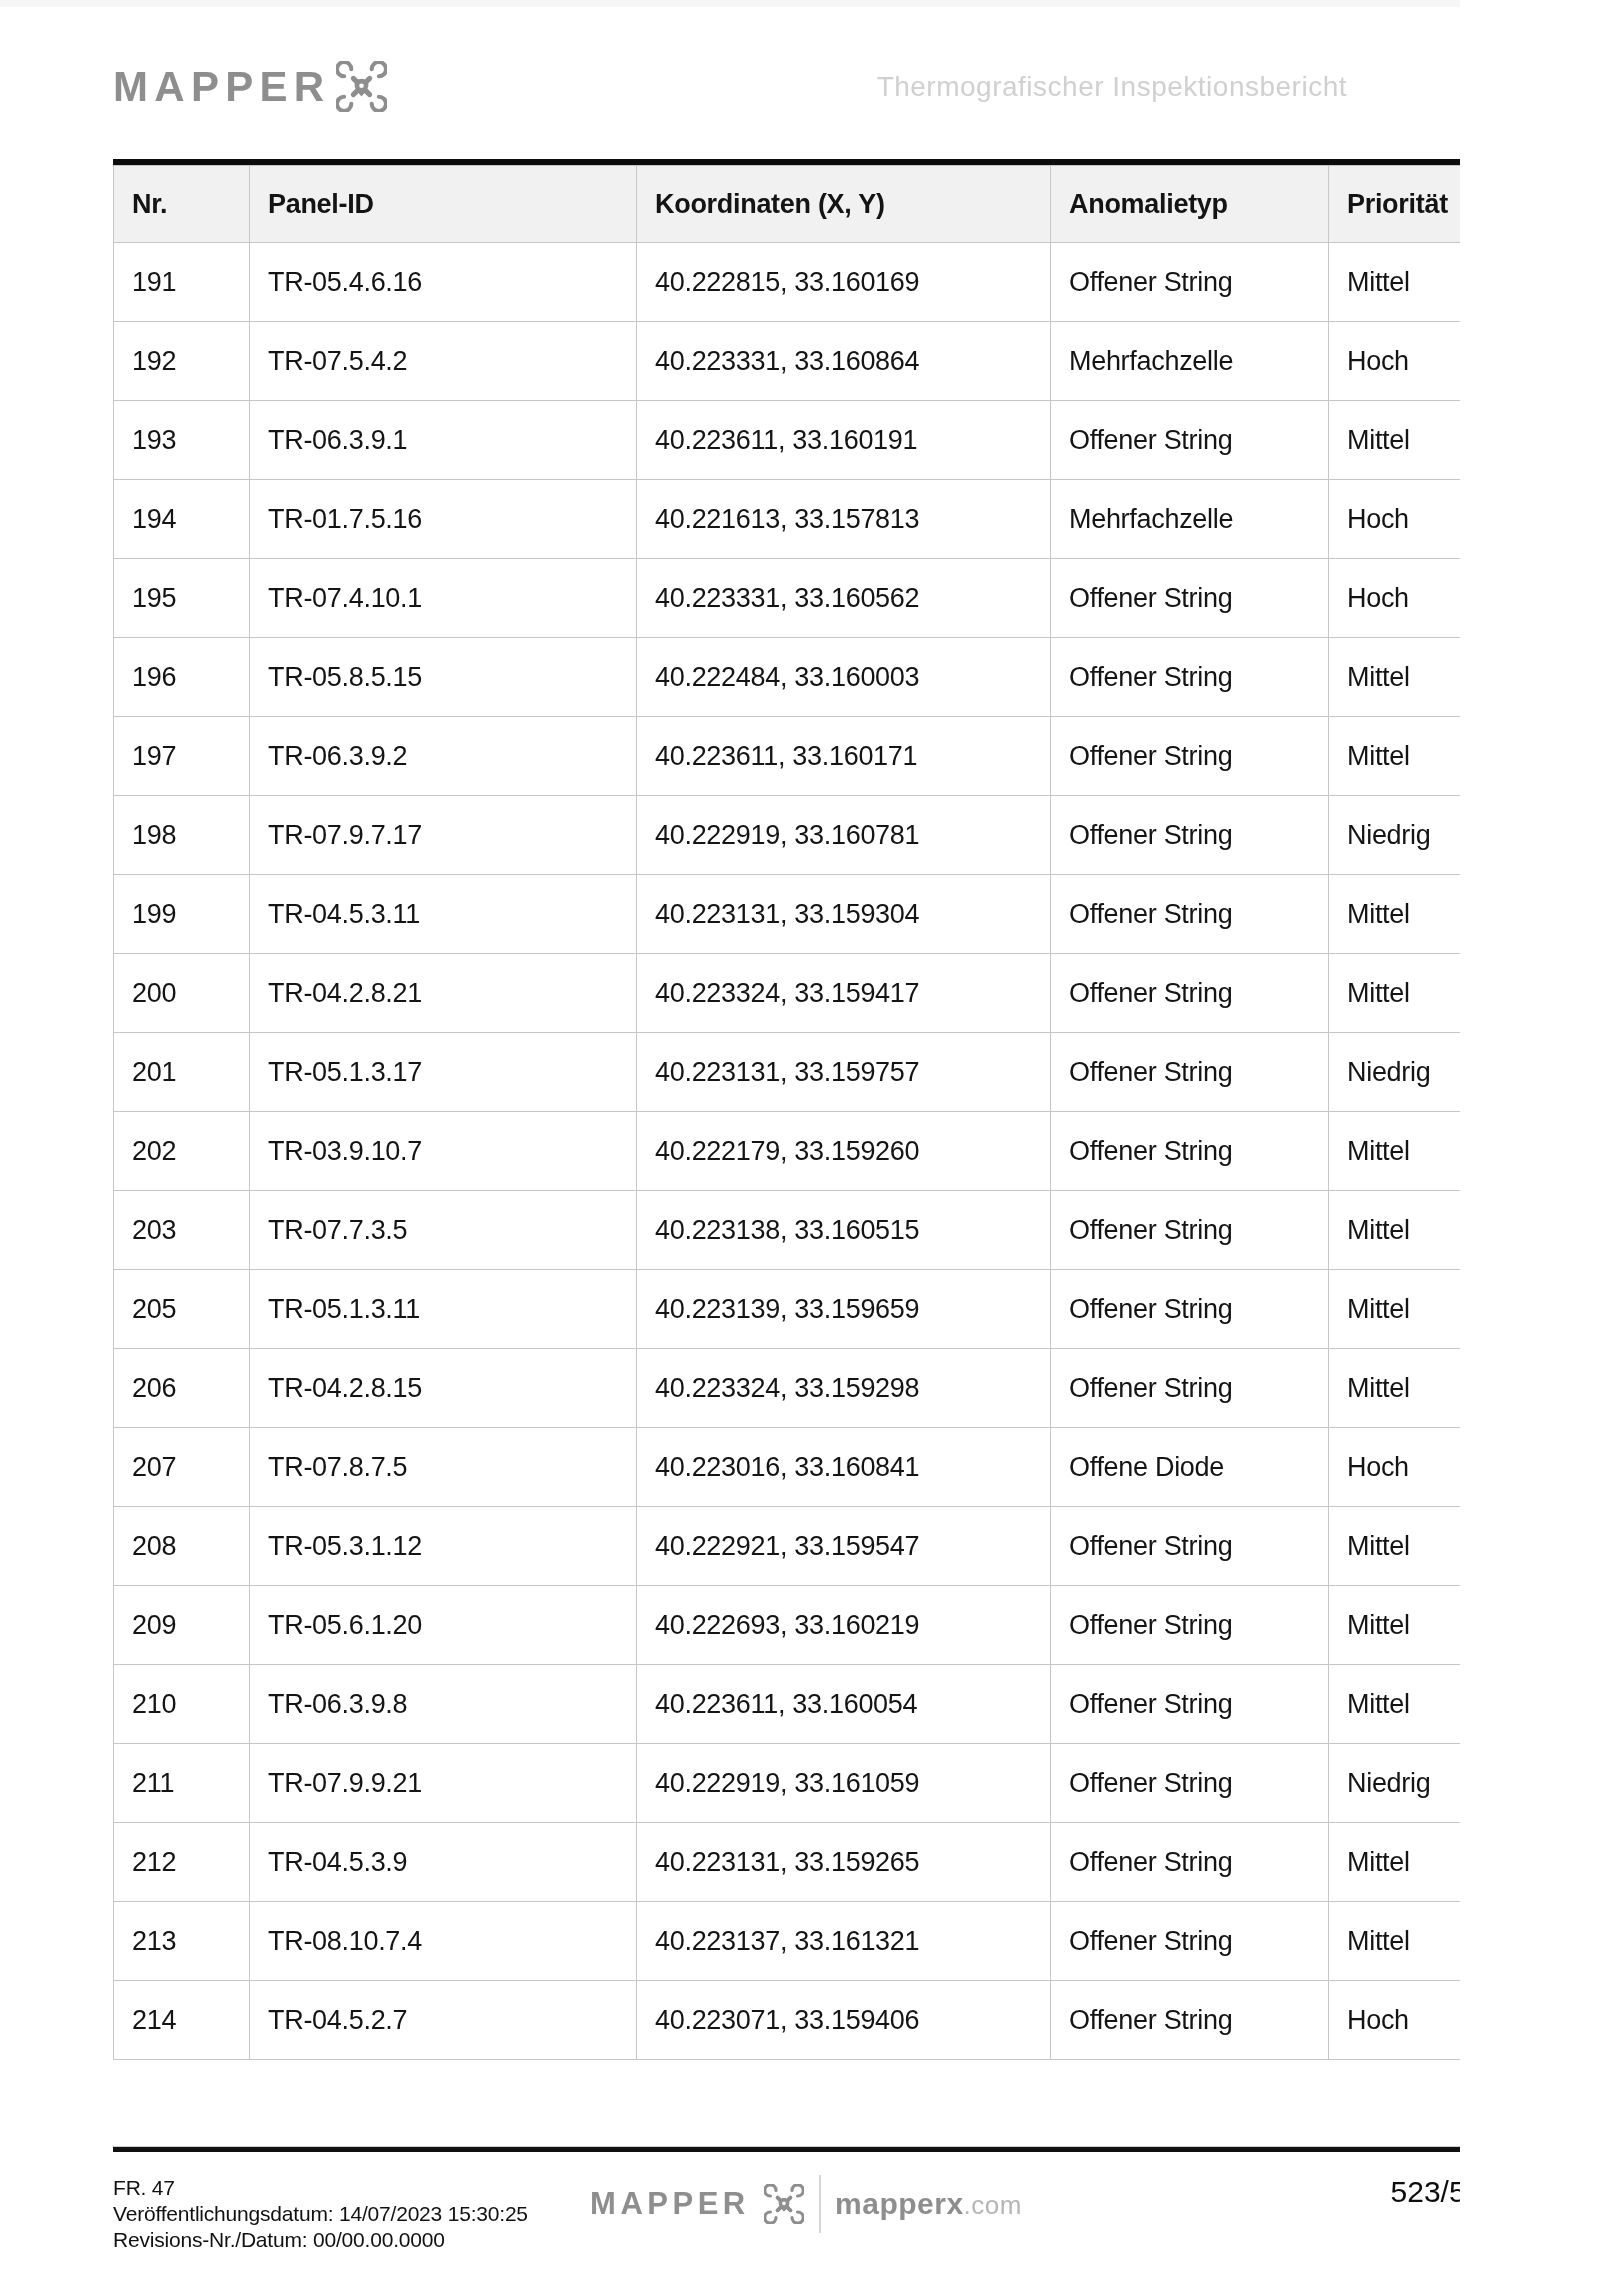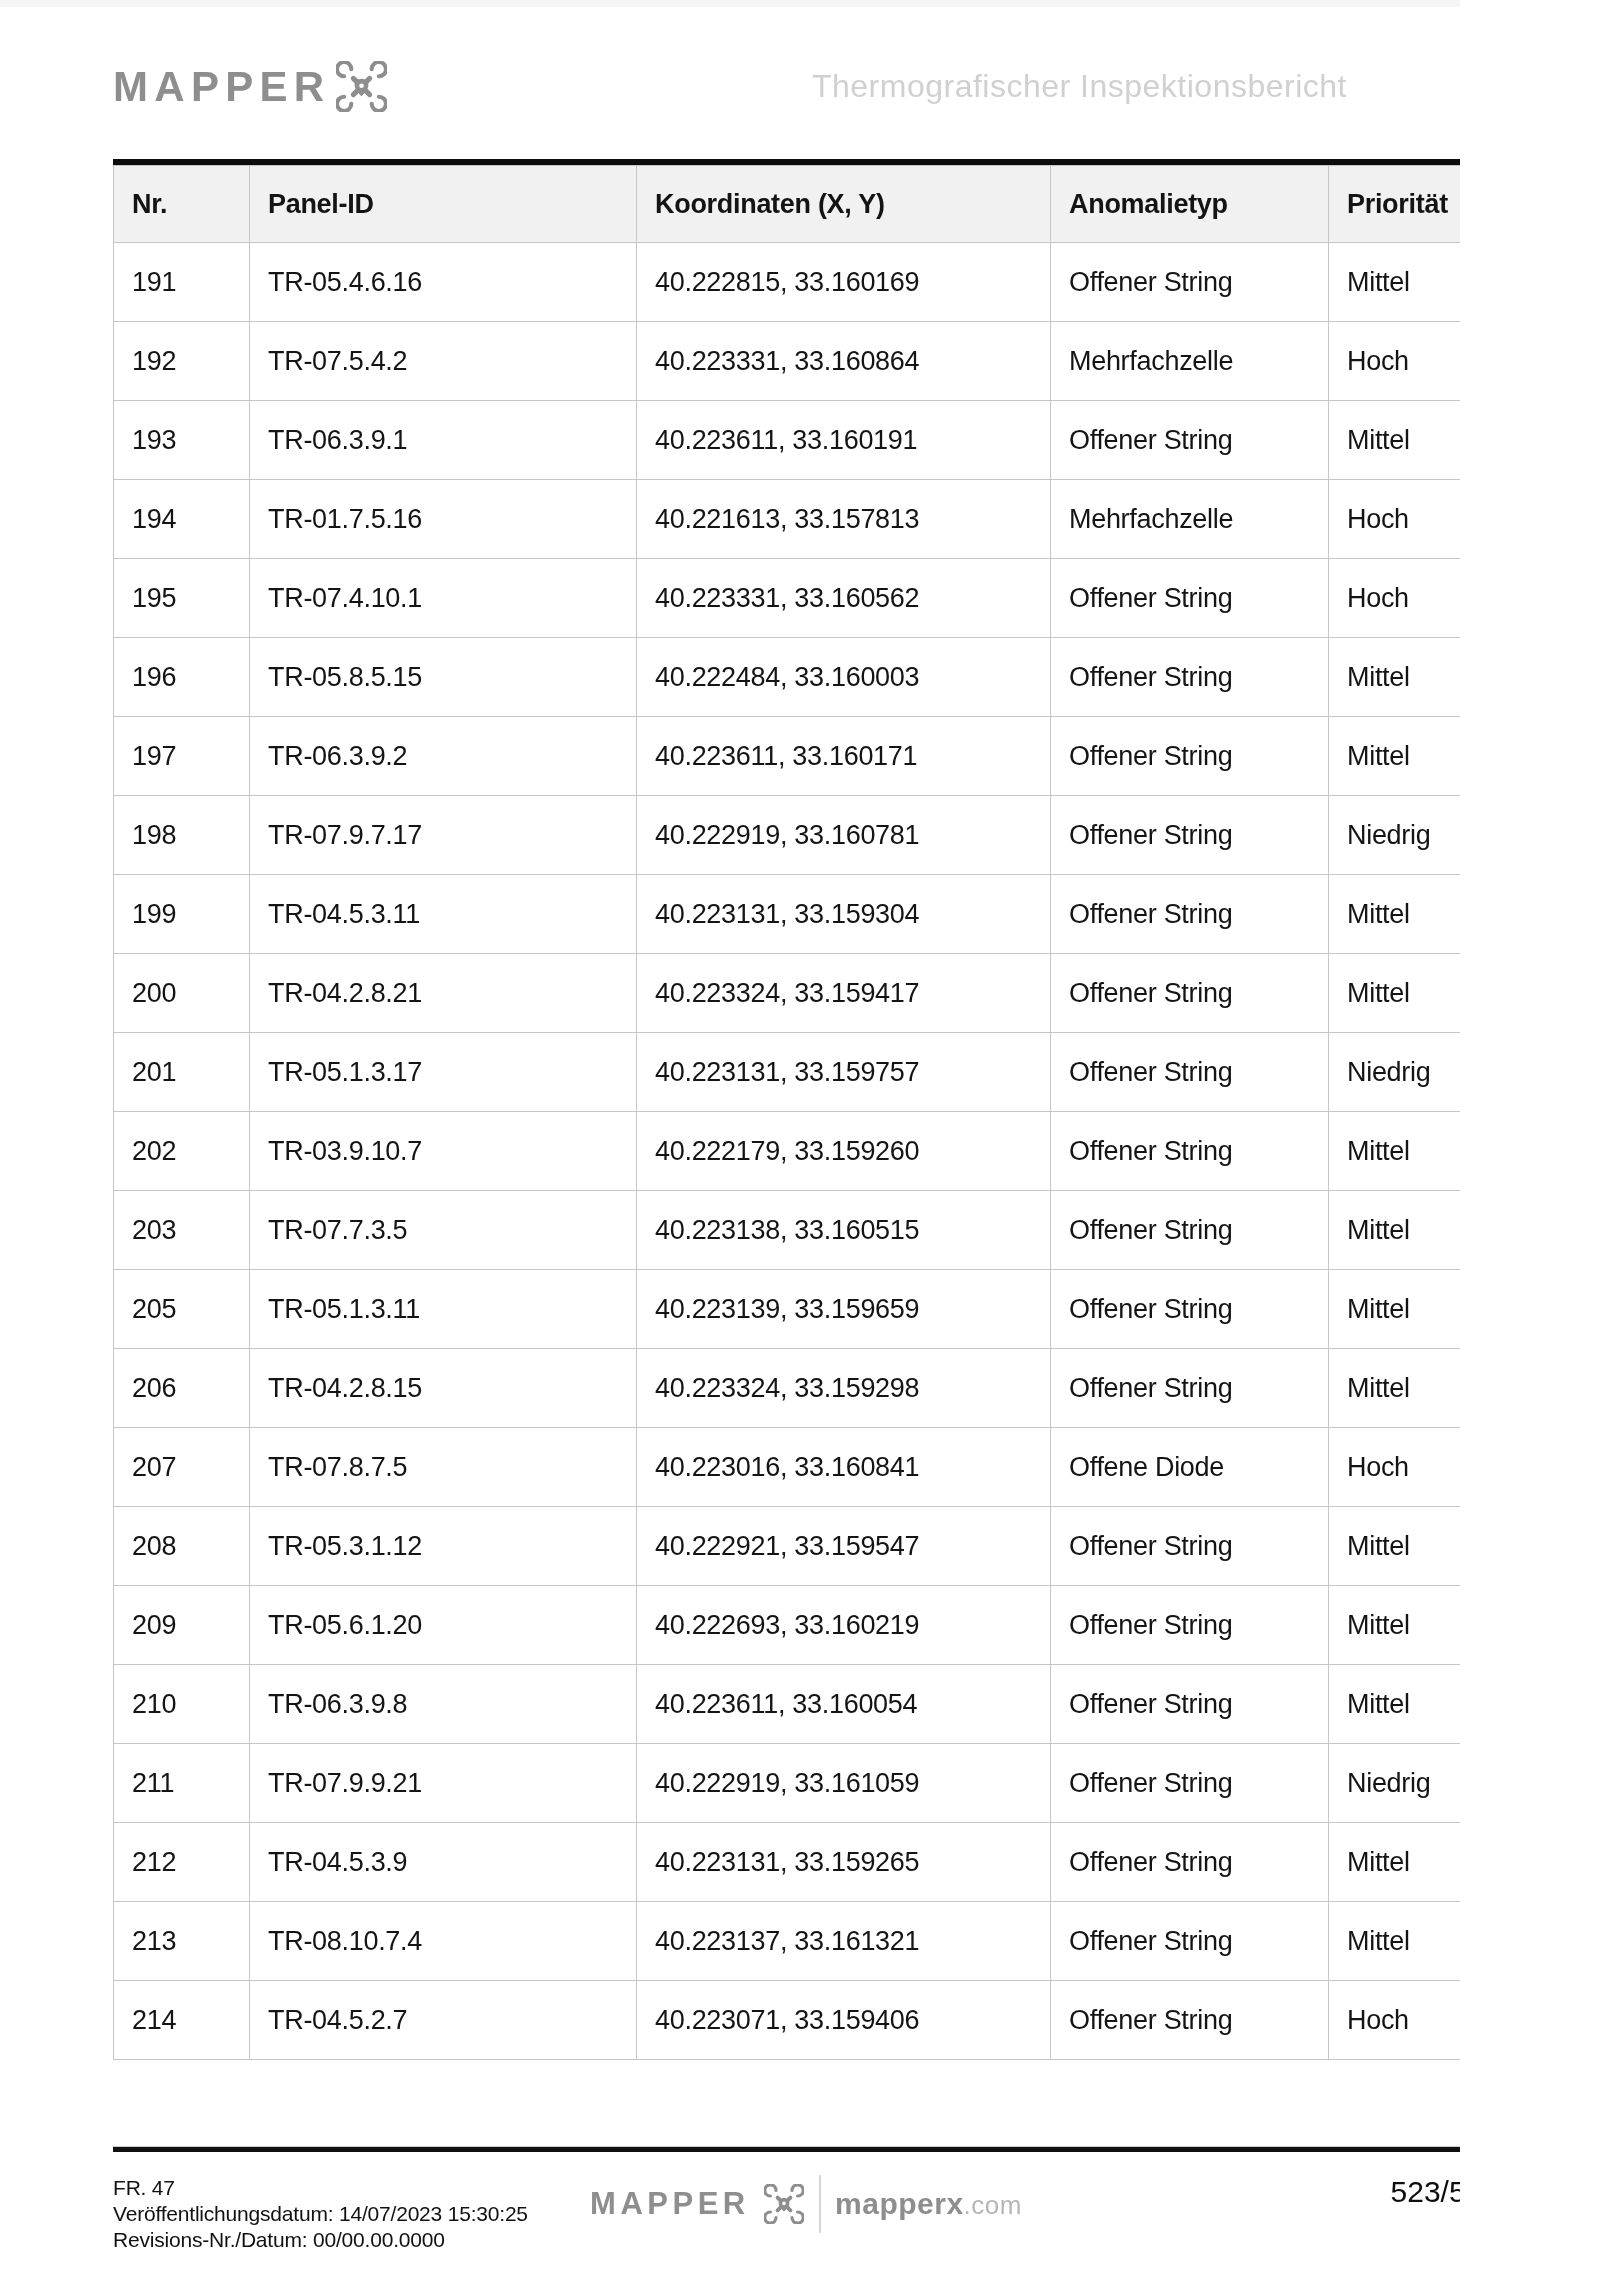--- a/index.html
+++ b/index.html
@@ -21,21 +21,21 @@
     position:absolute;top:52px;left:113px;right:113px;height:69px;
     display:flex;align-items:center;justify-content:space-between;
   }
   .brand{
     display:flex;align-items:center;gap:5.4px;
   }
   .brand-word{
     font-size:42px;font-weight:700;letter-spacing:6.3px;color:#8e8e8e;
   }
   .report-title{
-    font-size:32px;font-weight:400;color:#d0d0d0;letter-spacing:0.5px;
+    font-size:28px;font-weight:400;color:#d0d0d0;letter-spacing:0.5px;
   }
   
   .table-wrap{
     position:absolute;top:159px;left:113px;width:1386px;
     border-top:6.3px solid #0d0d0d;
   }
   table{
     width:1386px;border-collapse:collapse;table-layout:fixed;
   }
   th,td{

